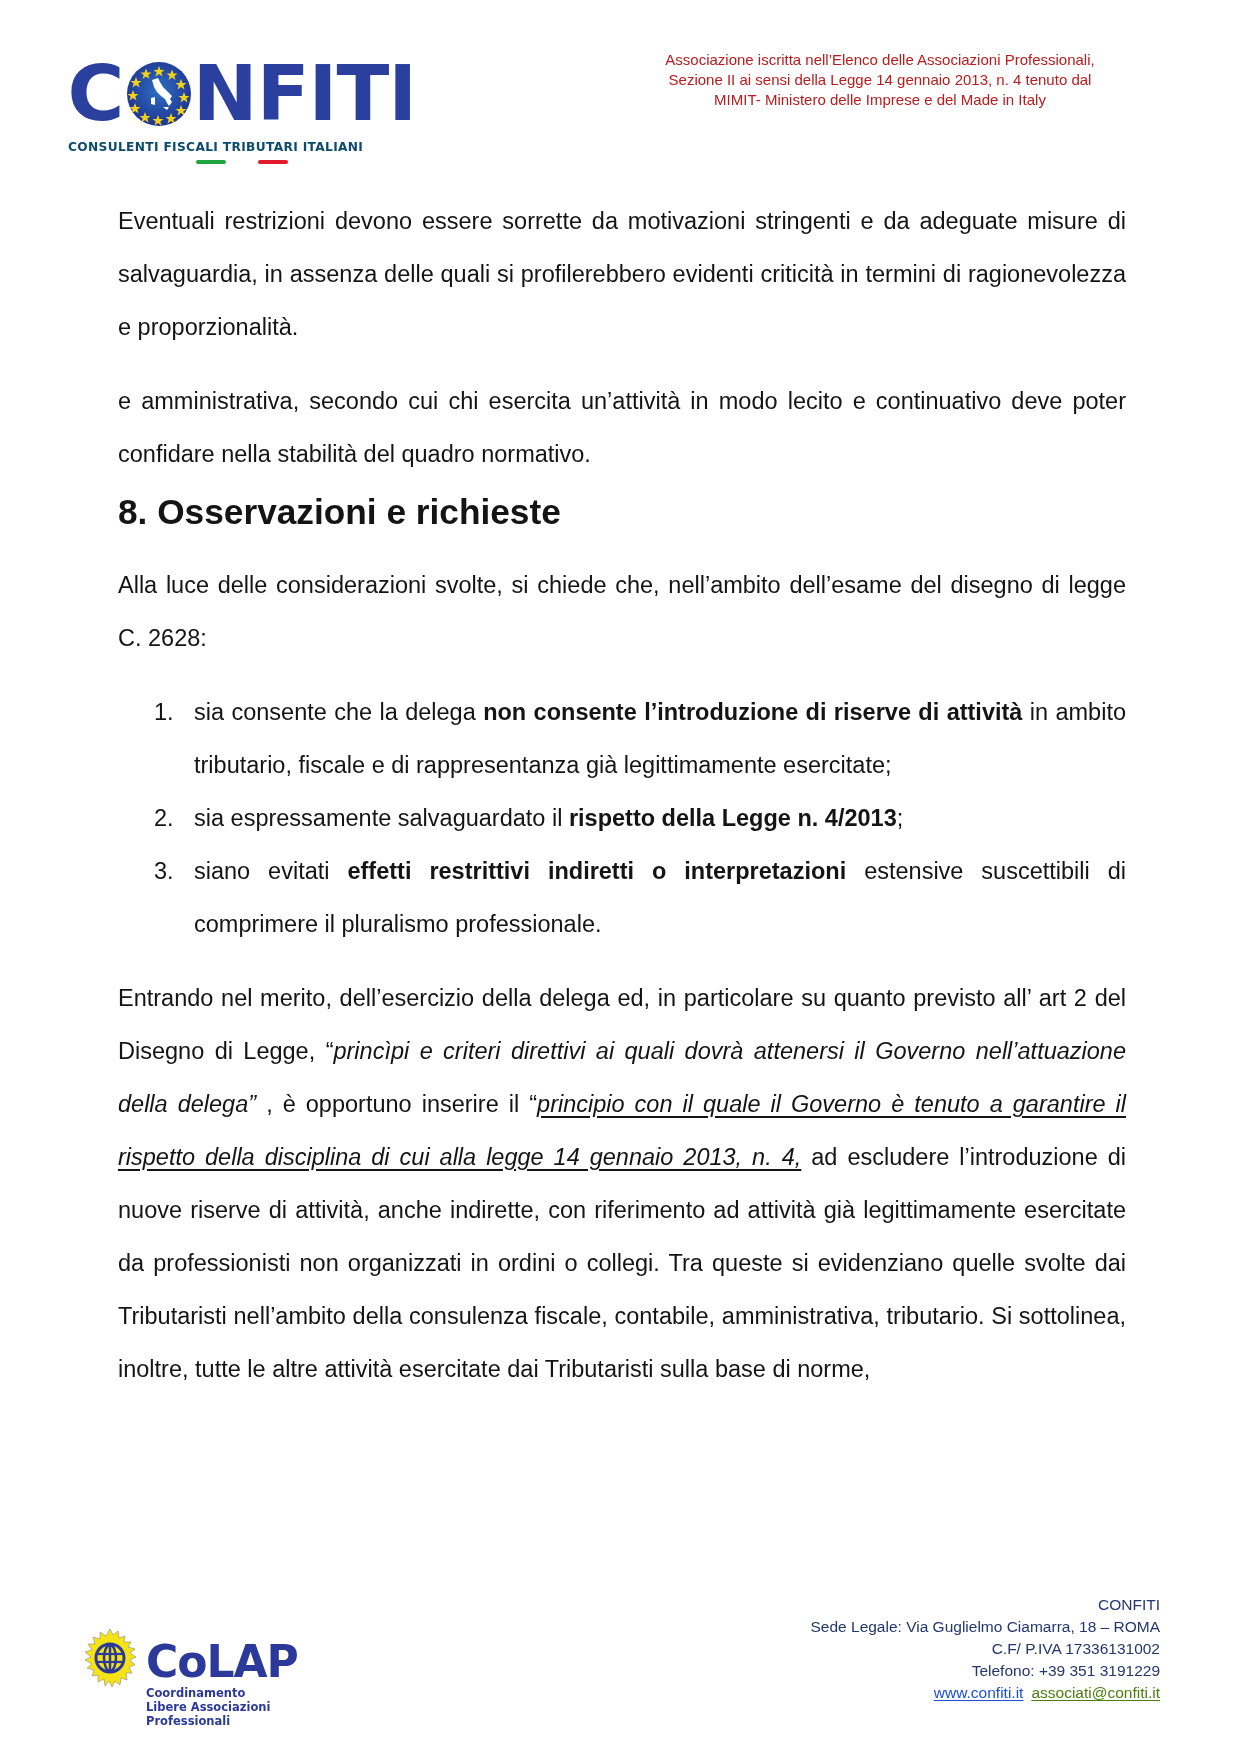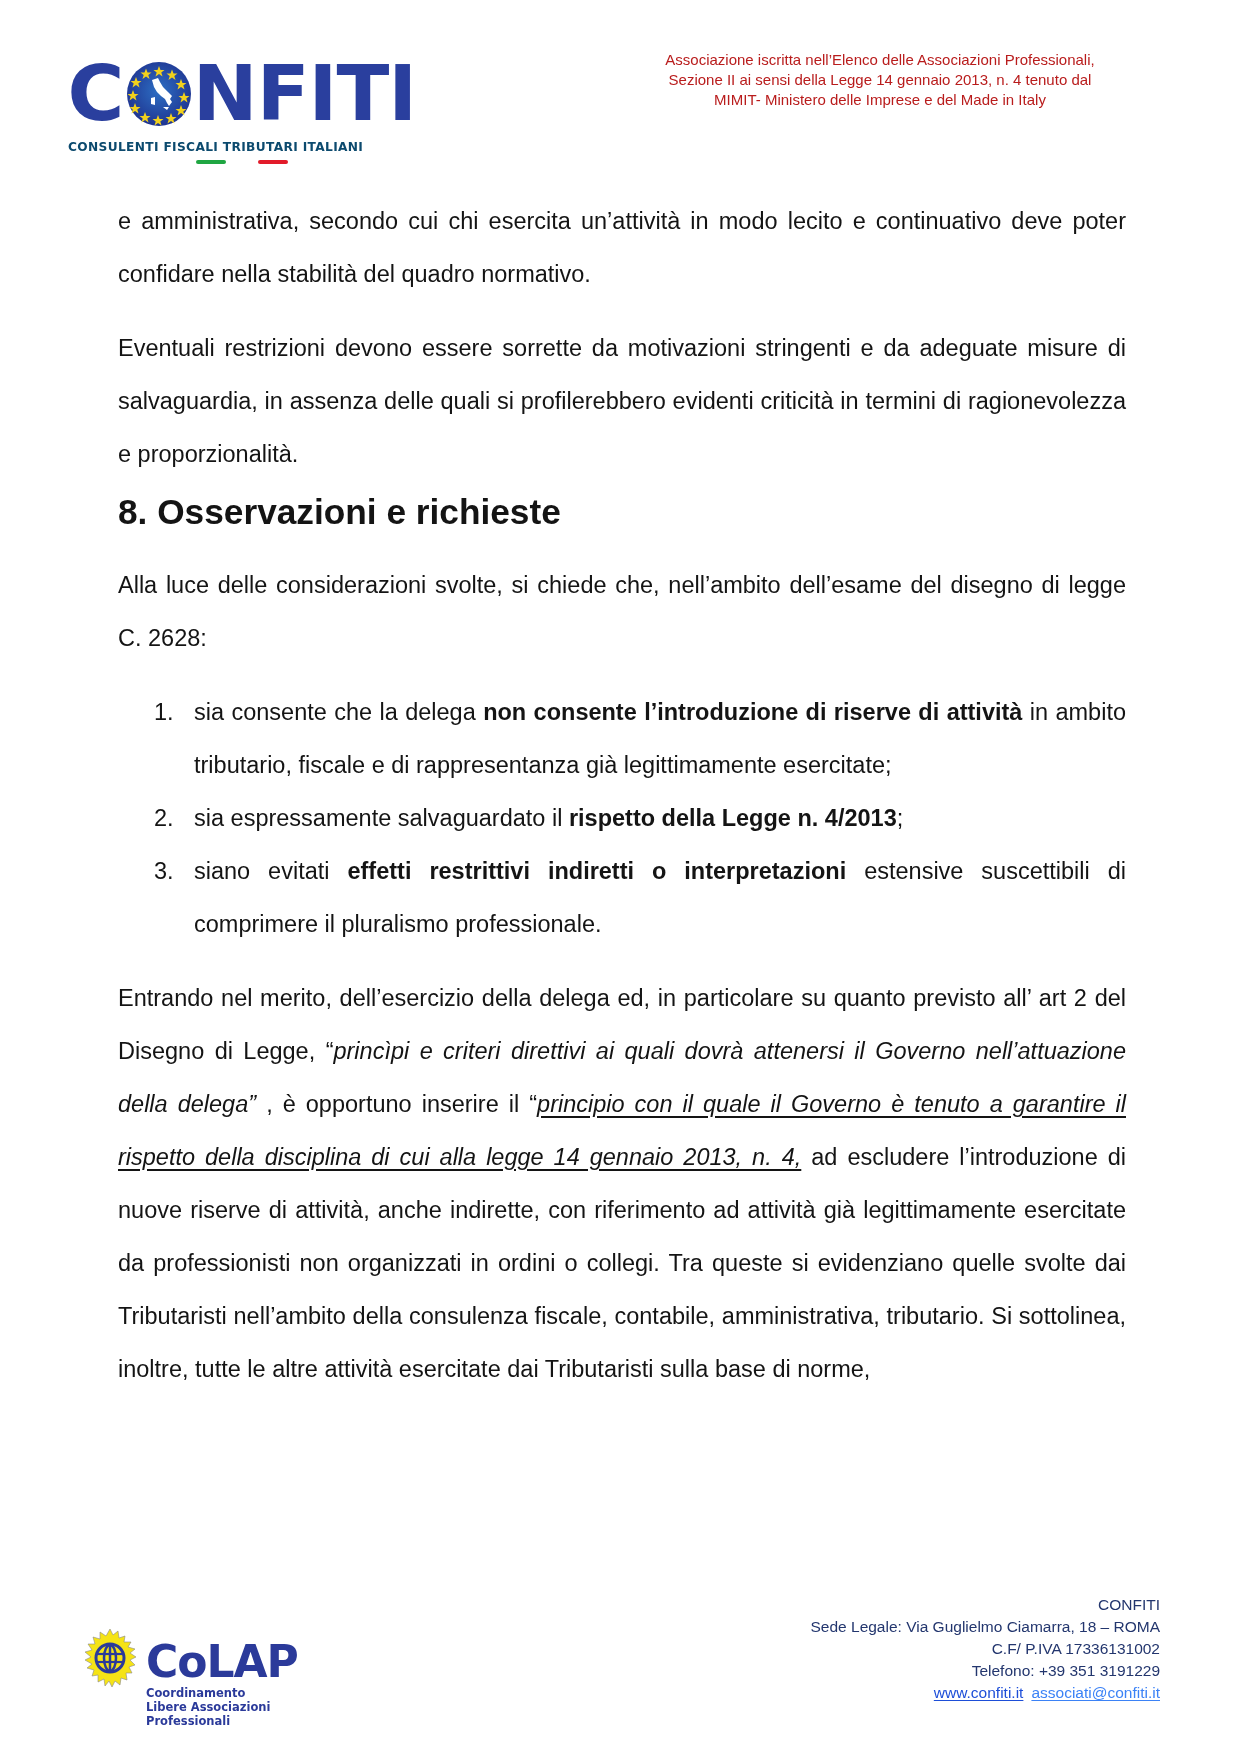--- a/index.html
+++ b/index.html
@@ -83,21 +83,21 @@
       font-size: 11.5px; line-height: 14px; color: #2b3a9a;
     }
     .footer-contact {
       position: absolute; right: 80px; top: 1594px; width: 440px;
       text-align: right; font-size: 15.5px; line-height: 22px; color: #23366e;
     }
     .footer-contact .links a {
       text-decoration: underline; text-underline-offset: 2px;
     }
     .footer-contact .links a.web { color: #1d4ed8; }
-    .footer-contact .links a.mail { color: #3b82f6; margin-left: 8px; }
+    .footer-contact .links a.mail { color: #4d7c0f; margin-left: 8px; }
   </style>
 </head>
 <body>
 
 <div class="header-logo">
   <div class="logo-word">
     <span class="ch">C</span>
     <svg class="logo-emblem" viewBox="0 0 68 68">
       <defs>
         <radialGradient id="eg" cx="50%" cy="45%" r="60%">
@@ -133,22 +133,22 @@
   </div>
 </div>
 
 <div class="header-note">
   <div>Associazione iscritta nell’Elenco delle Associazioni Professionali,</div>
   <div>Sezione II ai sensi della Legge 14 gennaio 2013, n. 4 tenuto dal</div>
   <div>MIMIT- Ministero delle Imprese e del Made in Italy</div>
 </div>
 
 <div class="content">
+  <p class="para">Eventuali restrizioni devono essere sorrette da motivazioni stringenti e da adeguate misure di salvaguardia, in assenza delle quali si profilerebbero evidenti criticità in termini di ragionevolezza e proporzionalità.</p>
   <p class="para">e amministrativa, secondo cui chi esercita un’attività in modo lecito e continuativo deve poter confidare nella stabilità del quadro normativo.</p>
-  <p class="para">Eventuali restrizioni devono essere sorrette da motivazioni stringenti e da adeguate misure di salvaguardia, in assenza delle quali si profilerebbero evidenti criticità in termini di ragionevolezza e proporzionalità.</p>
 
   <h2 class="heading">8. Osservazioni e richieste</h2>
 
   <p class="para" style="margin-top:21px">Alla luce delle considerazioni svolte, si chiede che, nell’ambito dell’esame del disegno di legge C. 2628:</p>
 
   <ol class="reqs">
     <li>
       <span class="num">1.</span>
       <span>sia consente che la delega </span><b>non consente l’introduzione di riserve di attività</b><span> in ambito tributario,  fiscale e di rappresentanza già legittimamente esercitate;</span>
     </li>

